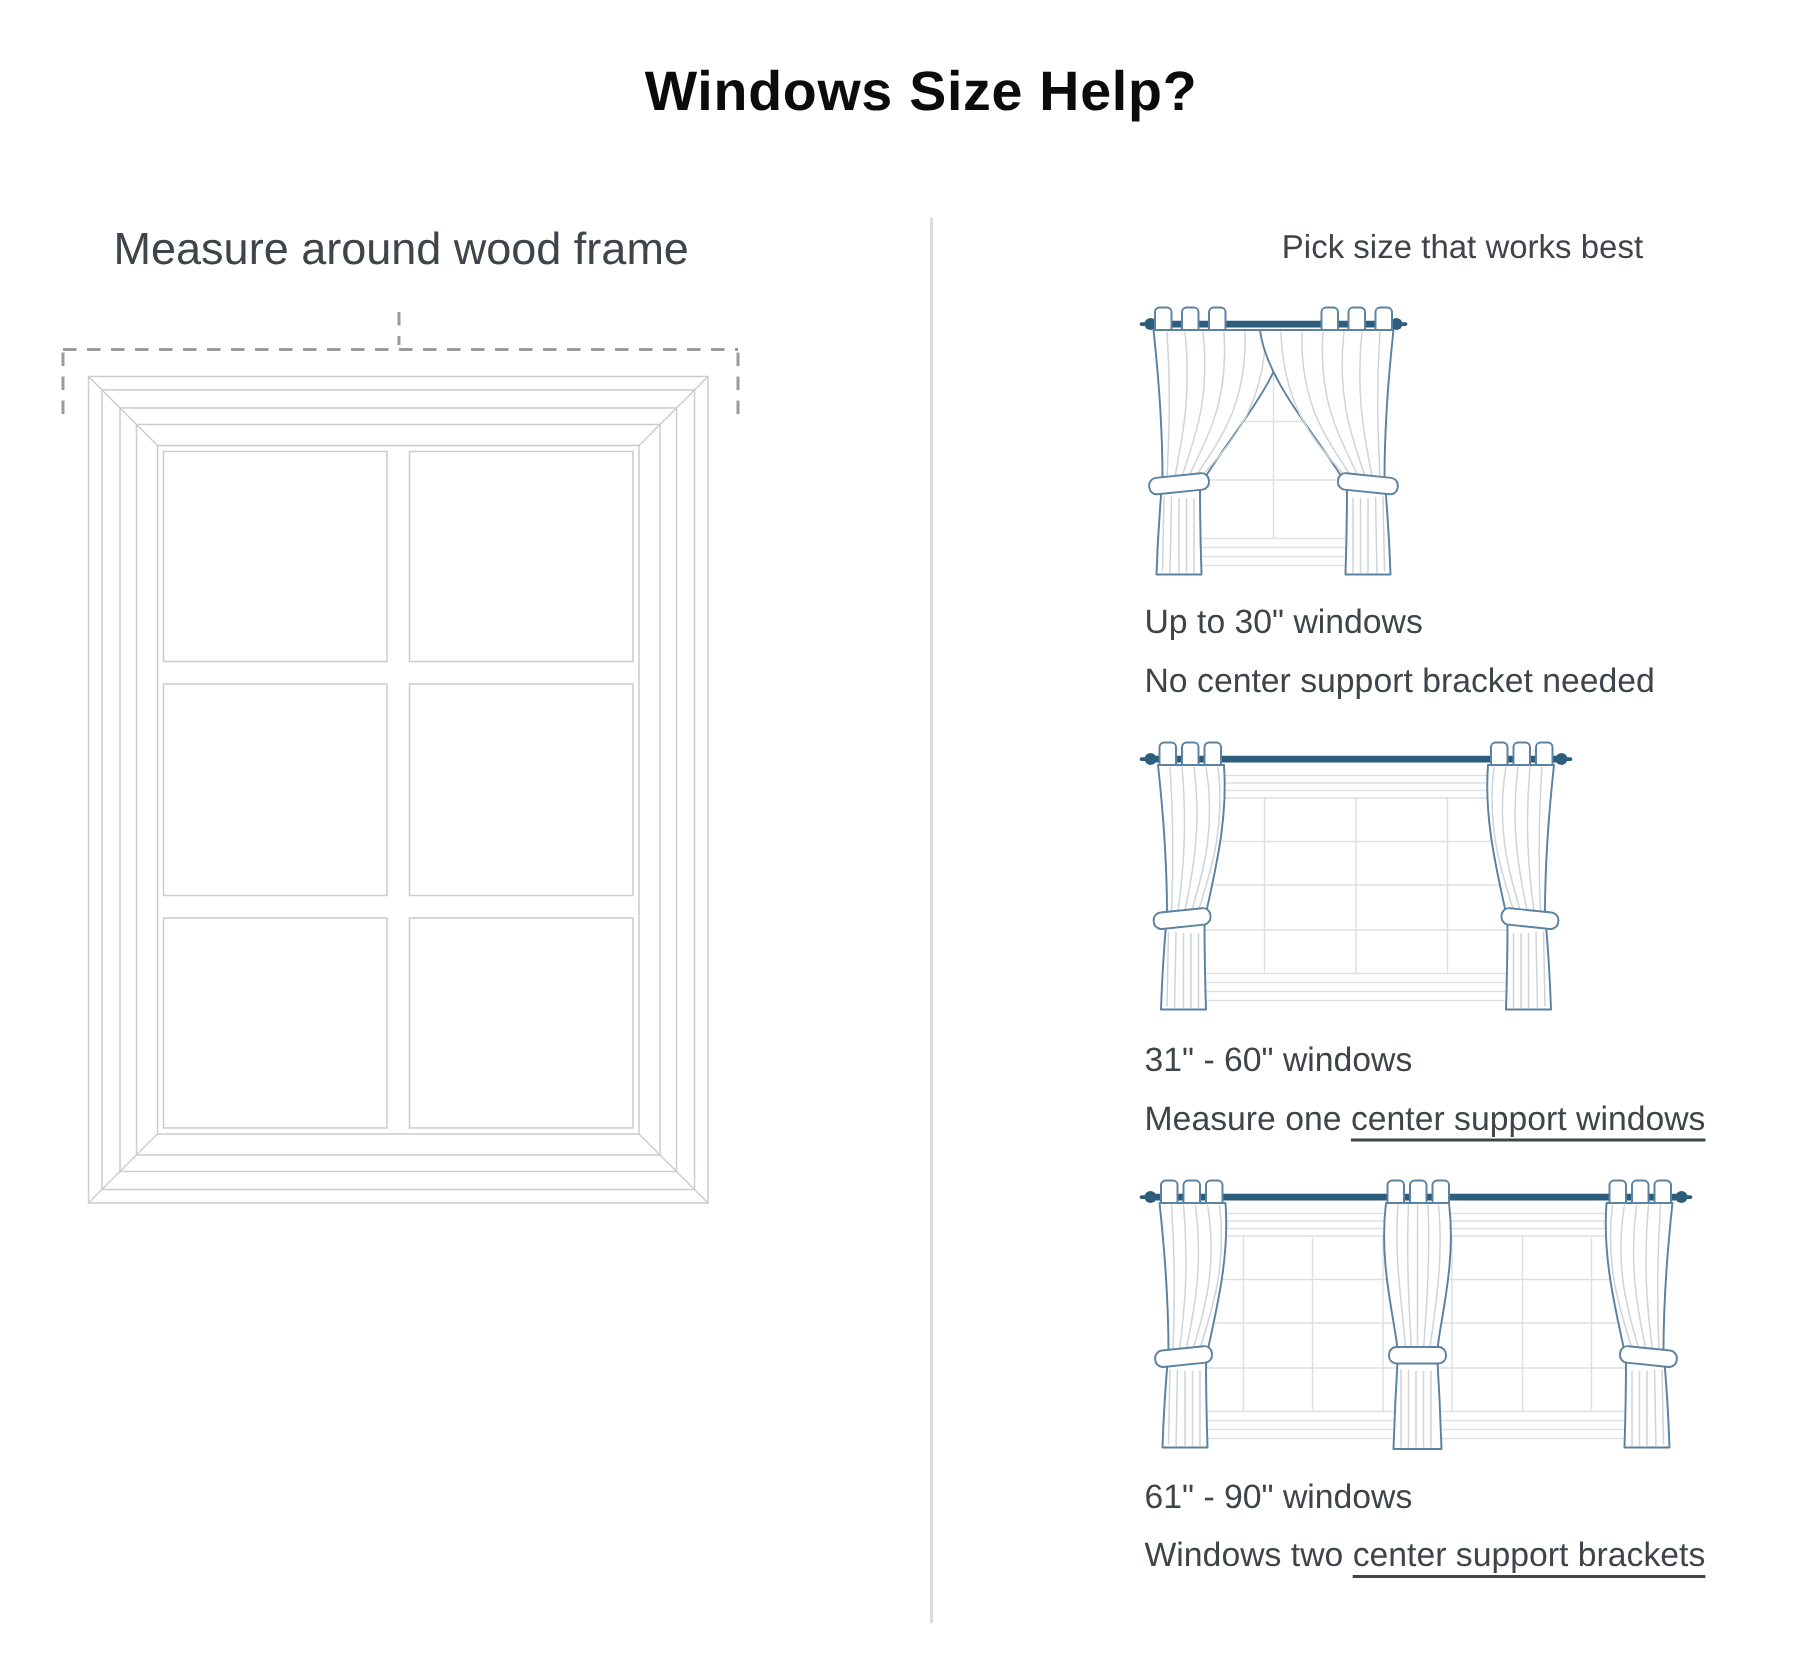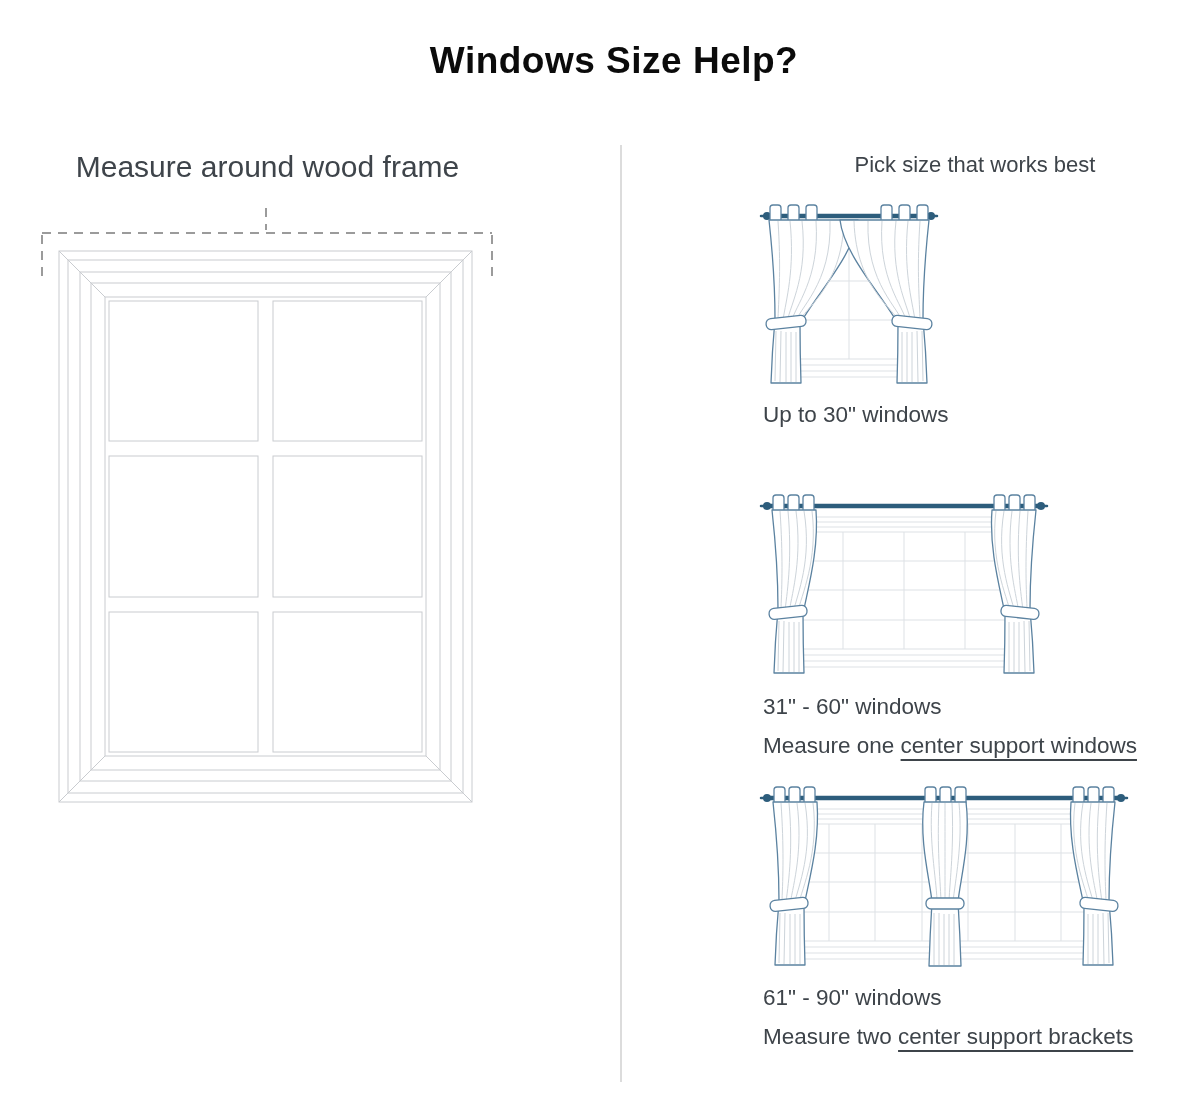--- a/index.html
+++ b/index.html
@@ -162,20 +162,23 @@
     <g transform="translate(10,1)">
         <use href="#panelWide"></use>
       </g>
     <g transform="translate(172,1) scale(-1,1)">
         <use href="#panelWide"></use>
       </g>
   </svg>
 
   <div class="option-text opt1-text">
     <div>Up to 30" windows</div>
+    <div class="option-line2">
+      <span>No center support bracket needed</span><span class="support-link"></span>
+    </div>
   </div>
 
   <svg class="illus illus-opt2" width="292" height="197" viewBox="0 0 292 197">
     <g>
       <rect class="bgwin" x="24" y="28" width="244" height="150"></rect>
       <path class="bgwin" d="M24,33 H268 M24,38 H268 M24,43 H268 M24,160 H268 M24,166 H268 M24,172 H268 M85,43 V160 M146,43 V160 M207,43 V160 M24,72 H268 M24,101 H268 M24,131 H268"></path>
     </g>
     <g>
       <line class="rod-line" x1="12" y1="17" x2="280" y2="17"></line>
       <circle class="rod-fill" cx="9" cy="17" r="4"></circle>
@@ -217,17 +220,17 @@
         <use href="#panelCenter"></use>
       </g>
     <g transform="translate(358,1) scale(-1,1)">
         <use href="#panelSide"></use>
       </g>
   </svg>
 
   <div class="option-text opt3-text">
     <div>61" - 90" windows</div>
     <div class="option-line2">
-      <span>Measure two </span><span class="support-link">center support brackets</span>
+      <span>Windows two </span><span class="support-link">center support brackets</span>
     </div>
   </div>
 
 </div>
 
 </body></html>

